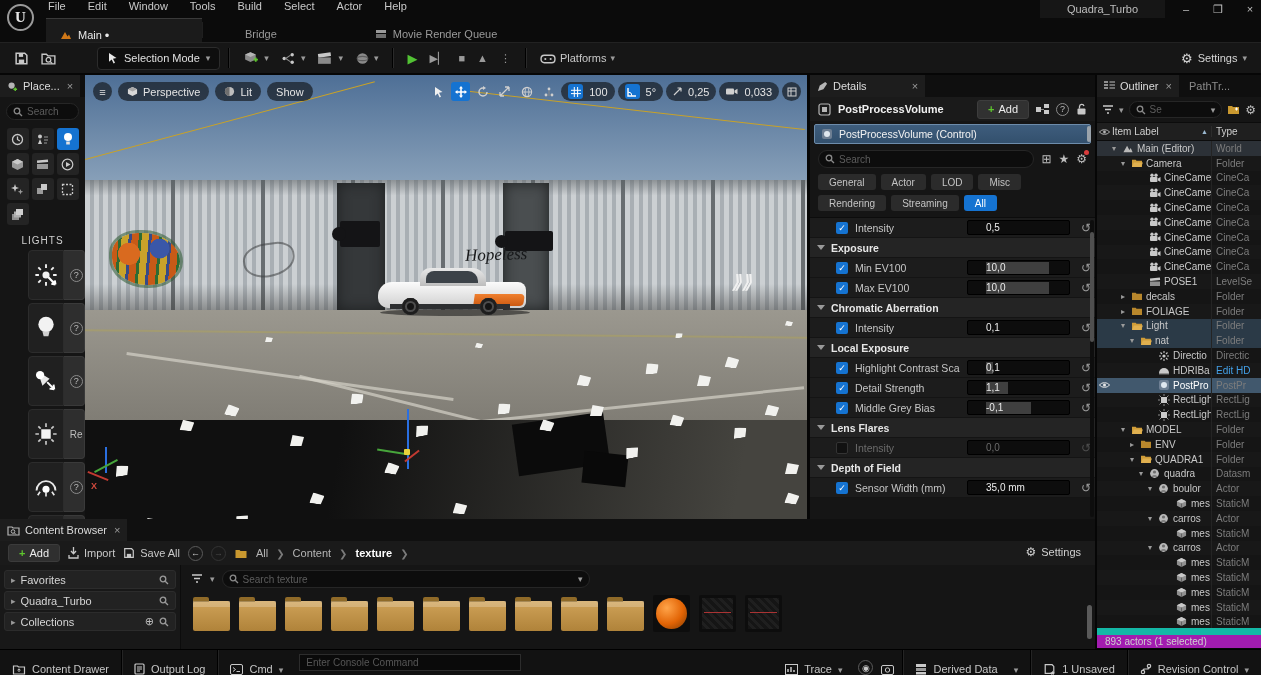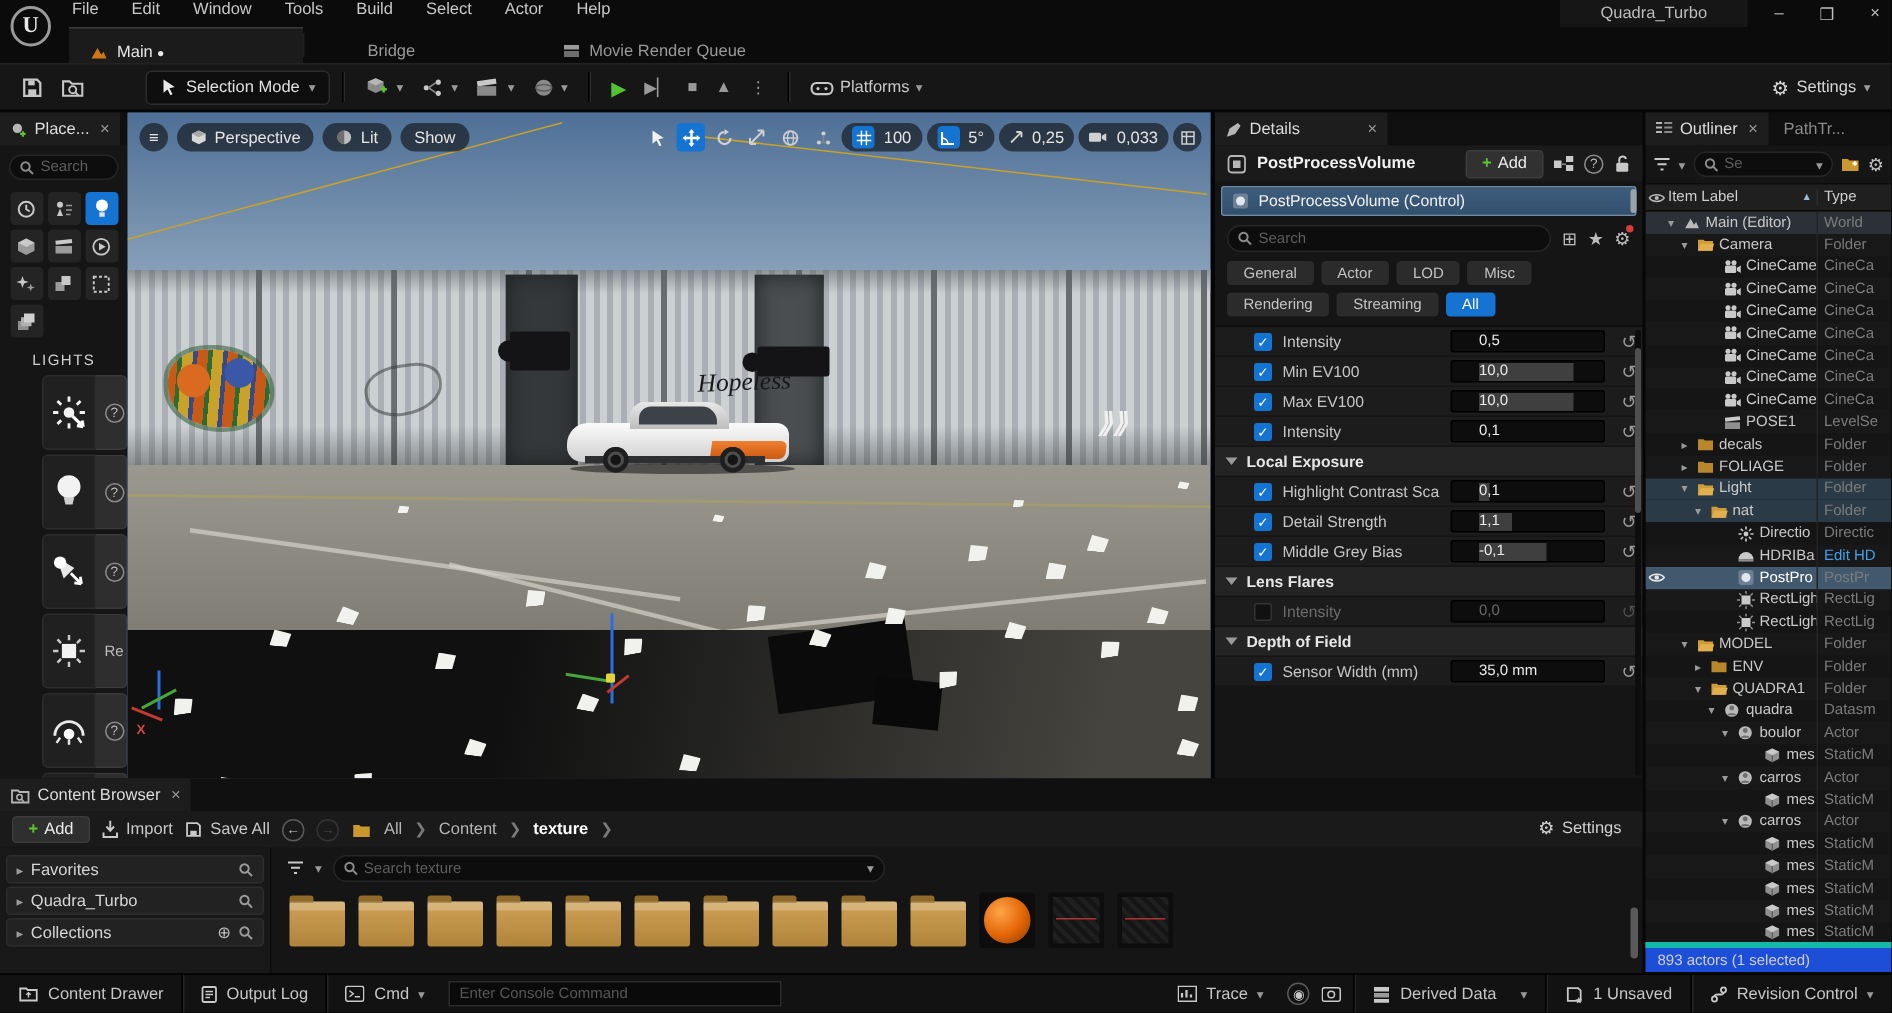--- a/index.html
+++ b/index.html
@@ -133,21 +133,21 @@
   .orow:nth-child(even){background:#181818}
   .orow.sel-main{background:#2c3137}
   .orow.sel-dim{background:#2b3a47}
   .orow.sel-hi{background:#41586d;color:#fff}
   .oeye{width:15px;flex:none;display:flex;justify-content:center}
   .oexp{width:9px;flex:none;color:#9a9a9a;font-size:8px}
   .oico{width:13px;flex:none;display:flex;justify-content:center;margin-right:3px}
   .olab{flex:1;overflow:hidden}
   .otype{width:50px;flex:none;color:#7c7c7c;overflow:hidden;border-left:1px solid #242424;padding-left:4px;align-self:stretch;display:flex;align-items:center}
   .otype.link{color:#43a0e8}
-  #out-footer{height:20px;background:#1d4ed8;border-top:4px solid #14b8a6;display:flex;align-items:center;padding:0 8px;color:#cfcfcf;font-size:10px}
+  #out-footer{height:20px;background:#a21caf;border-top:7px solid #14b8a6;display:flex;align-items:center;padding:0 8px;color:#cfcfcf;font-size:10px}
 
   
   #cb{left:0;top:519px;width:1095px;height:130px;background:#151515}
   #cb-toolbar{height:24px;display:flex;align-items:center;gap:8px;padding:0 8px;background:#1a1a1a}
   #cb-add{background:#2f2f2f;border:1px solid #3b3b3b;border-radius:3px;height:18px;display:flex;align-items:center;gap:4px;padding:0 10px;color:#ececec}
   .cb-tbtn{display:flex;align-items:center;gap:5px;color:#c9c9c9}
   .navcirc{width:15px;height:15px;border:1px solid #5a5a5a;border-radius:50%;display:flex;align-items:center;justify-content:center;color:#c9c9c9;font-size:9px}
   .navcirc.dim{border-color:#333;color:#4a4a4a}
   .crumb{color:#b5b5b5}
   .crumb.current{color:#fff;font-weight:bold}
@@ -166,21 +166,21 @@
   .folder::after{content:"";position:absolute;left:0;top:0;width:100%;height:6px;background:rgba(255,255,255,.22)}
   .tex-tile{width:37px;height:37px;background:#0d0d0d;border-radius:2px;display:flex;align-items:center;justify-content:center}
   .tex-sphere{width:31px;height:31px;border-radius:50%;background:radial-gradient(circle at 35% 32%,#ffa449,#e26405 55%,#7c3a02)}
   .tex-checker{width:31px;height:31px;background:repeating-linear-gradient(45deg,#151515 0 3px,#1f1f1f 3px 6px);position:relative}
   .tex-checker::after{content:"";position:absolute;left:2px;right:2px;top:14px;height:1px;background:#a33}
   #cb-count{position:absolute;left:13px;bottom:4px;color:#c9c9c9}
   #cb-scroll{position:absolute;right:3px;top:40px;width:5px;height:34px;background:#5a5a5a;border-radius:3px}
 
   
   #status{left:0;top:649px;width:1261px;height:26px;background:#121212;border-top:1px solid #000;display:flex;align-items:center}
-  .sb-item{display:flex;align-items:center;gap:6px;color:#c6c6c6;padding:0 12px;height:100%}
+  .sb-item{display:flex;align-items:flex-end;gap:6px;color:#c6c6c6;padding:0 12px;height:100%}
   .sb-sep{width:1px;height:100%;background:#000;box-shadow:1px 0 0 #242424}
   #console{width:222px;height:17px;background:#0a0a0a;border:1px solid #2c2c2c;margin-left:4px;display:flex;align-items:center;padding:0 6px}
   #console input{background:transparent;border:0;width:100%;font-family:Liberation Sans, sans-serif;font-size:10px;color:#9a9a9a}
   #console input::placeholder{color:#565656}
   #sb-right{margin-left:auto;display:flex;align-items:center;height:100%}
 </style>
 </head>
 <body>
 
 <div class="abs" id="titlebar">
@@ -793,37 +793,45 @@
     <div id="props-list">
         <div class="prop-row">
           <span class="dchk ">✓</span>
           <span class="plabel">Intensity</span>
           <span class="dval">
             <span class="dfill" style="width:0%"></span>
             <span>0,5</span>
           </span>
           <span class="reset">↺</span>
         </div>
+        <div class="cat-hdr">
+          <span class="tri-d"></span>
+          <span>Exposure</span>
+        </div>
         <div class="prop-row">
           <span class="dchk ">✓</span>
           <span class="plabel">Min EV100</span>
           <span class="dval">
             <span class="dfill" style="width:62%"></span>
             <span>10,0</span>
           </span>
           <span class="reset">↺</span>
         </div>
         <div class="prop-row">
           <span class="dchk ">✓</span>
           <span class="plabel">Max EV100</span>
           <span class="dval">
             <span class="dfill" style="width:62%"></span>
             <span>10,0</span>
           </span>
           <span class="reset">↺</span>
+        </div>
+        <div class="cat-hdr">
+          <span class="tri-d"></span>
+          <span>Chromatic Aberration</span>
         </div>
         <div class="prop-row">
           <span class="dchk ">✓</span>
           <span class="plabel">Intensity</span>
           <span class="dval">
             <span class="dfill" style="width:0%"></span>
             <span>0,1</span>
           </span>
           <span class="reset">↺</span>
         </div>

